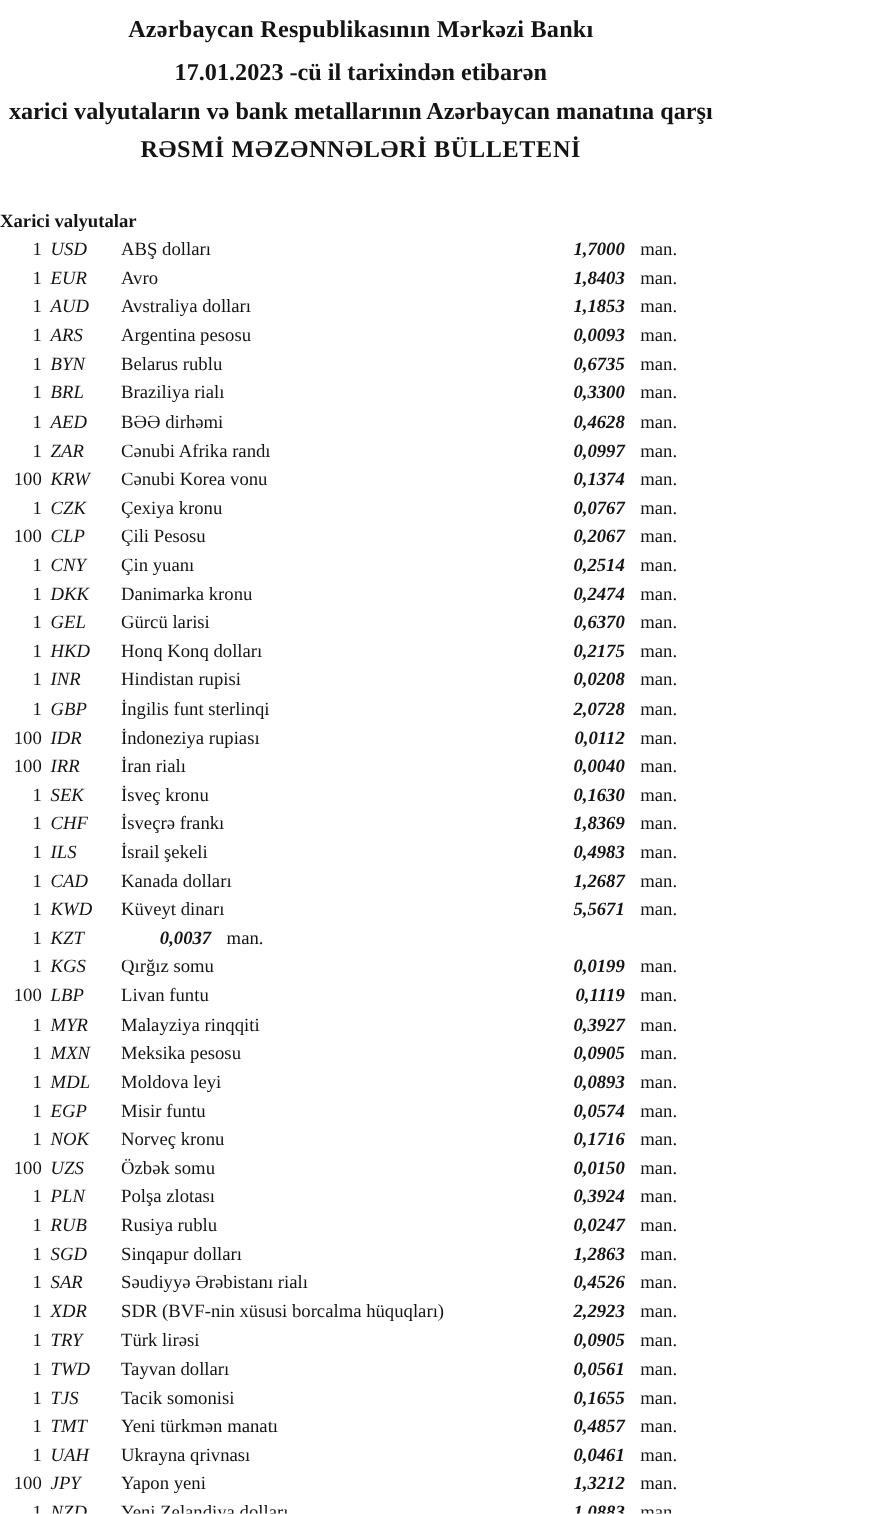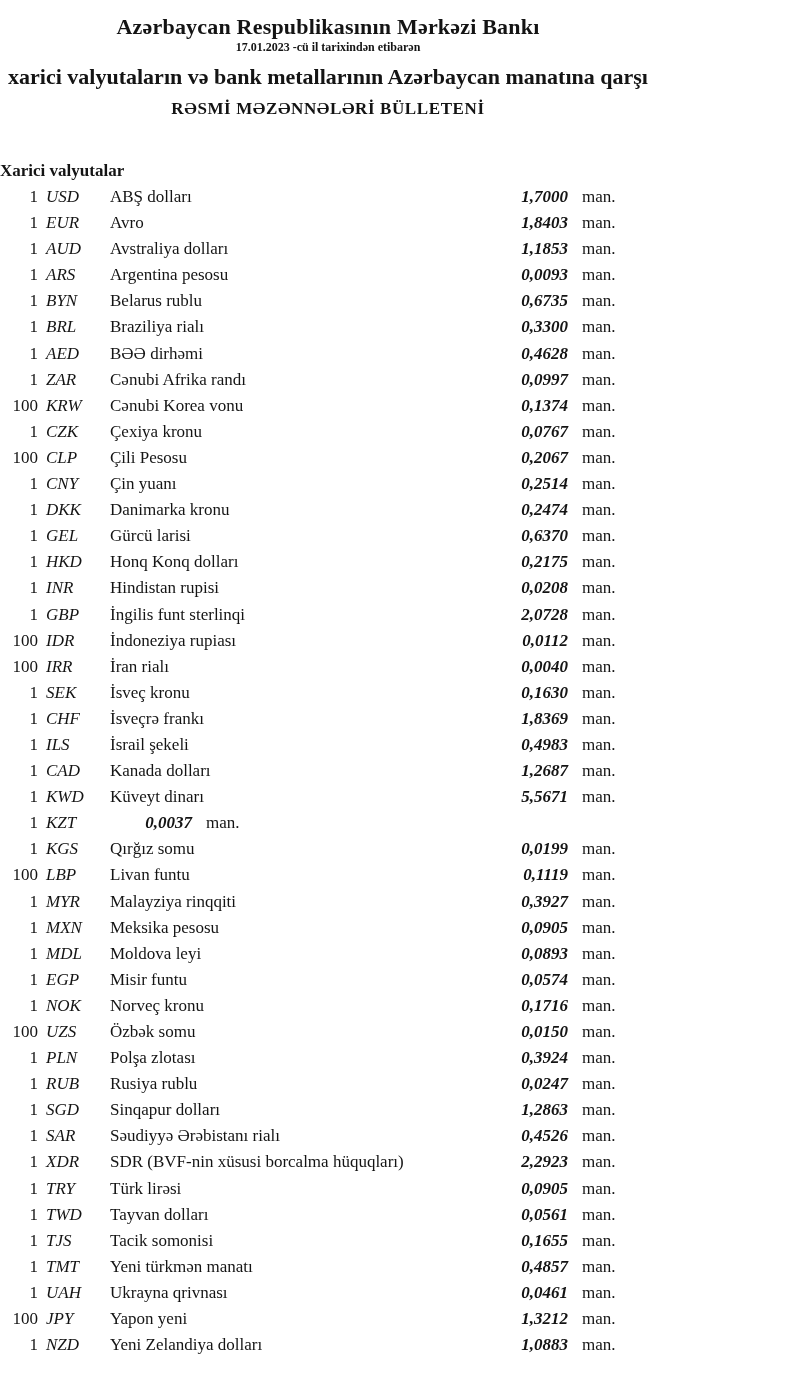--- a/index.html
+++ b/index.html
@@ -23,30 +23,31 @@
   .doc-header {
     text-align: center;
   }
   .title {
     font-size: 22px;
     font-weight: bold;
     margin: 6px 0 0 0;
     letter-spacing: 0.2px;
   }
   .sub1 {
-    font-size: 12px;
-    font-weight: bold;
+    font-size: 22px;
+    font-weight: bold;
+    margin-top: 13px;
   }
   .sub2 {
     font-size: 22px;
     font-weight: bold;
     margin-top: 9px;
   }
   .sub3 {
-    font-size: 17px;
+    font-size: 22px;
     font-weight: bold;
     margin-top: 9px;
     letter-spacing: 0.6px;
   }
   .section-title {
     text-align: left;
     font-size: 17px;
     font-weight: bold;
     margin-top: 42px;
   }

